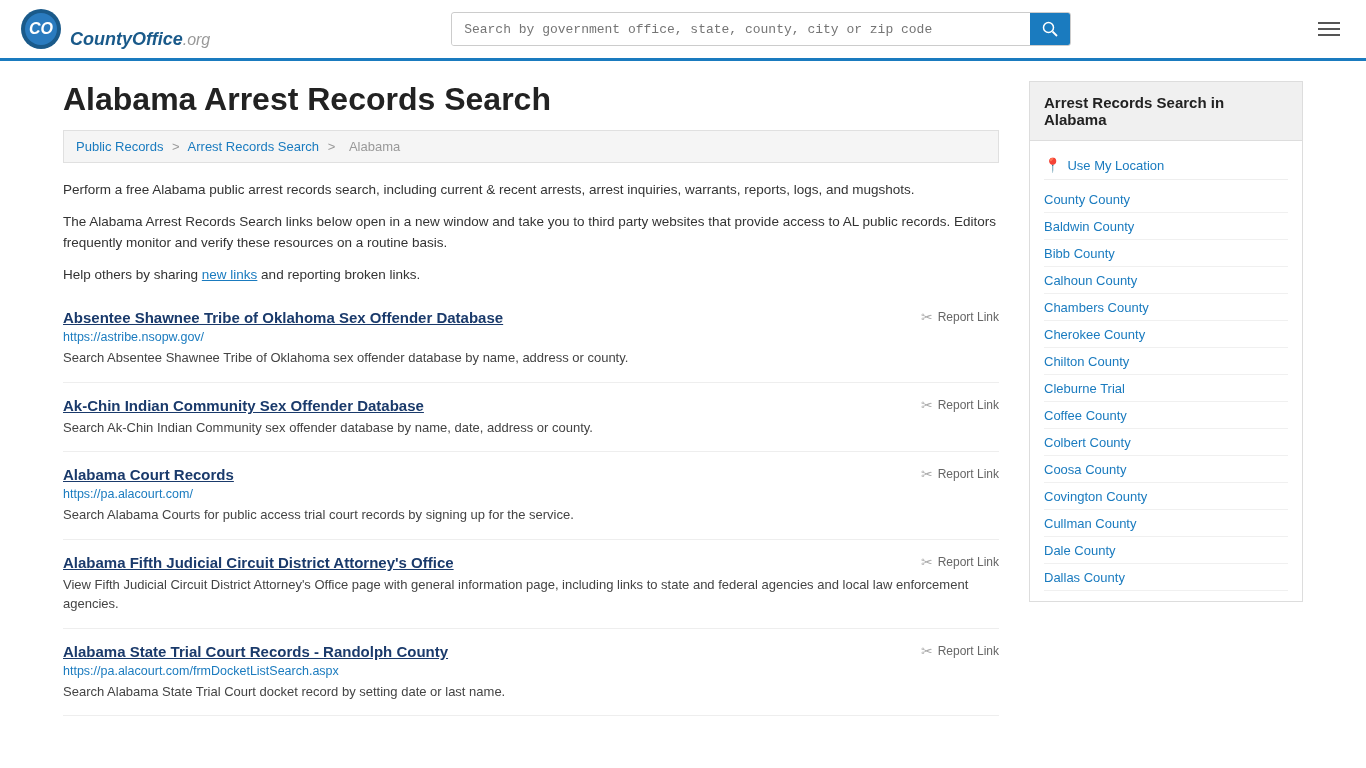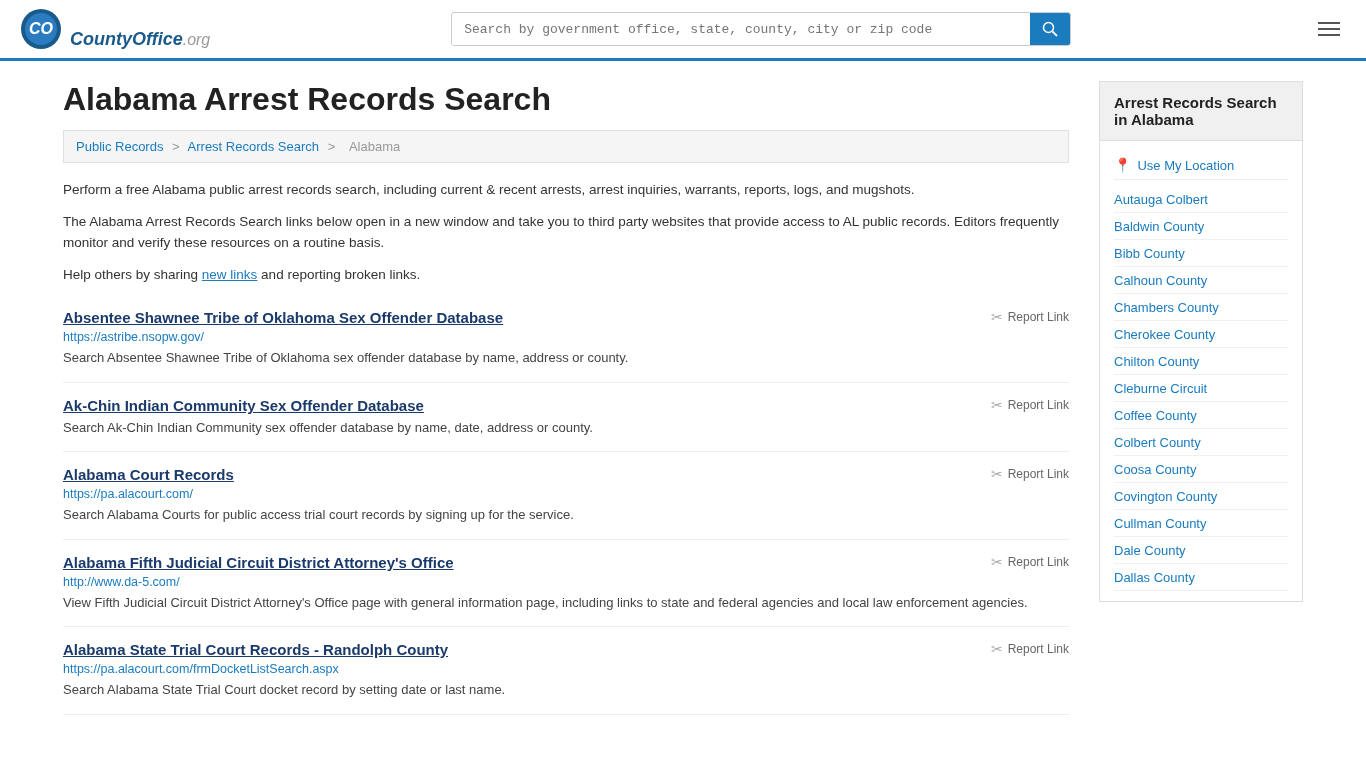--- a/index.html
+++ b/index.html
@@ -153,21 +153,21 @@
       margin-bottom: 4px;
     }
     .result-desc {
       font-size: 13px;
       color: #444;
       line-height: 1.5;
     }
 
     
     .sidebar {
-      width: 204px;
+      width: 274px;
       flex-shrink: 0;
     }
     .sidebar-header {
       background: #f0f0f0;
       border: 1px solid #ddd;
       padding: 12px 14px;
       font-size: 15px;
       font-weight: bold;
       color: #222;
       margin-bottom: 0;
@@ -289,21 +289,20 @@
       <div class="result-desc">Search Alabama Courts for public access trial court records by signing up for the service.</div>
     </div>
         <div class="result-item">
       <div class="result-header">
         <a class="result-title" href="#">Alabama Fifth Judicial Circuit District Attorney's Office</a>
         <span class="report-link">
           <span class="report-icon">✂</span>
           <span>Report Link</span>
         </span>
       </div>
-      <div class="result-url">http://www.da-5.com/</div>
       <div class="result-desc">View Fifth Judicial Circuit District Attorney's Office page with general information page, including links to state and federal agencies and local law enforcement agencies.</div>
     </div>
         <div class="result-item">
       <div class="result-header">
         <a class="result-title" href="#">Alabama State Trial Court Records - Randolph County</a>
         <span class="report-link">
           <span class="report-icon">✂</span>
           <span>Report Link</span>
         </span>
       </div>
@@ -314,28 +313,28 @@
   </div>
 
   <div class="sidebar">
     <div class="sidebar-header">Arrest Records Search in Alabama</div>
     <div class="sidebar-content">
       <div class="use-location">
         <span class="location-icon">📍</span>
         <span>Use My Location</span>
       </div>
       <ul class="county-list" id="county-list">
-          <li><a href="#">Autauga Colbert</a></li>
+          <li><a href="#">County County</a></li>
           <li><a href="#">Baldwin County</a></li>
           <li><a href="#">Bibb County</a></li>
           <li><a href="#">Calhoun County</a></li>
           <li><a href="#">Chambers County</a></li>
           <li><a href="#">Cherokee County</a></li>
           <li><a href="#">Chilton County</a></li>
-          <li><a href="#">Cleburne Circuit</a></li>
+          <li><a href="#">Cleburne Trial</a></li>
           <li><a href="#">Coffee County</a></li>
           <li><a href="#">Colbert County</a></li>
           <li><a href="#">Coosa County</a></li>
           <li><a href="#">Covington County</a></li>
           <li><a href="#">Cullman County</a></li>
           <li><a href="#">Dale County</a></li>
           <li><a href="#">Dallas County</a></li>
         </ul>
     </div>
   </div>

